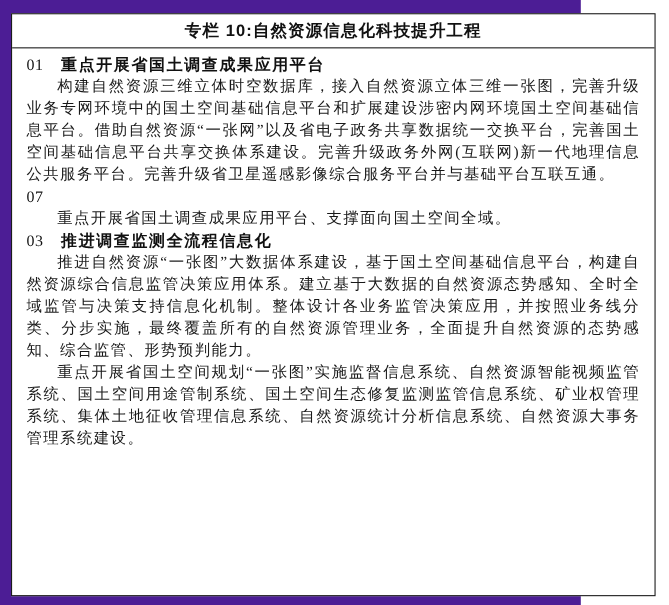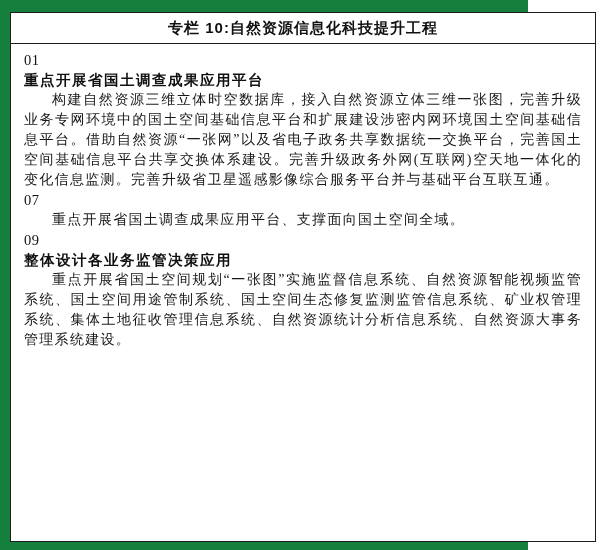--- a/index.html
+++ b/index.html
@@ -7,21 +7,21 @@
     padding: 0;
     background: #ffffff;
     width: 608px;
     height: 550px;
     overflow: hidden;
   }
   .page {
     position: relative;
     width: 528px;
     height: 550px;
-    background: #15803d;
+    background: #4c1d95;
     font-family: "Liberation Serif", serif;
   }
   .panel {
     position: absolute;
     left: 10px;
     top: 12px;
     width: 586px;
     height: 530px;
     box-sizing: border-box;
     border: 1px solid #1c1c1c;
@@ -44,21 +44,20 @@
   }
   .panel-body {
     padding: 6px 13px 0 13px;
     color: #181818;
   }
   .sec-head {
     display: flex;
     align-items: baseline;
     line-height: 20px;
     color: #111111;
-    flex-direction: column;
   }
   .sec-num {
     font-family: "Liberation Serif", serif;
     font-size: 14.5px;
     font-weight: 400;
     margin-right: 16px;
     letter-spacing: 0.5px;
   }
   .sec-title {
     font-size: 14.5px;
@@ -85,33 +84,34 @@
       <span class="panel-title">专栏 10:自然资源信息化科技提升工程</span>
     </div>
 
     <div class="panel-body">
 
       <div class="section">
         <div class="sec-head">
           <span class="sec-num">01</span>
           <span class="sec-title">重点开展省国土调查成果应用平台</span>
         </div>
-        <p class="para">构建自然资源三维立体时空数据库，接入自然资源立体三维一张图，完善升级业务专网环境中的国土空间基础信息平台和扩展建设涉密内网环境国土空间基础信息平台。借助自然资源“一张网”以及省电子政务共享数据统一交换平台，完善国土空间基础信息平台共享交换体系建设。完善升级政务外网(互联网)空天地一体化的变化信息监测。完善升级省卫星遥感影像综合服务平台并与基础平台互联互通。</p>
+        <p class="para">构建自然资源三维立体时空数据库，接入自然资源立体三维一张图，完善升级业务专网环境中的国土空间基础信息平台和扩展建设涉密内网环境国土空间基础信息平台。借助自然资源“一张网”以及省电子政务共享数据统一交换平台，完善国土空间基础信息平台共享交换体系建设。完善升级政务外网(互联网)新一代地理信息公共服务平台。完善升级省卫星遥感影像综合服务平台并与基础平台互联互通。</p>
       </div>
 
       <div class="section">
         <div class="sec-head">
           <span class="sec-num">07</span>
         </div>
         <p class="para">重点开展省国土调查成果应用平台、支撑面向国土空间全域。</p>
       </div>
 
       <div class="section">
         <div class="sec-head">
-          <span class="sec-num">09</span>
-          <span class="sec-title">整体设计各业务监管决策应用</span>
+          <span class="sec-num">03</span>
+          <span class="sec-title">推进调查监测全流程信息化</span>
         </div>
+        <p class="para">推进自然资源“一张图”大数据体系建设，基于国土空间基础信息平台，构建自然资源综合信息监管决策应用体系。建立基于大数据的自然资源态势感知、全时全域监管与决策支持信息化机制。整体设计各业务监管决策应用，并按照业务线分类、分步实施，最终覆盖所有的自然资源管理业务，全面提升自然资源的态势感知、综合监管、形势预判能力。</p>
         <p class="para">重点开展省国土空间规划“一张图”实施监督信息系统、自然资源智能视频监管系统、国土空间用途管制系统、国土空间生态修复监测监管信息系统、矿业权管理系统、集体土地征收管理信息系统、自然资源统计分析信息系统、自然资源大事务管理系统建设。</p>
       </div>
 
     </div>
   </div>
 </div>
 
 </body></html>

